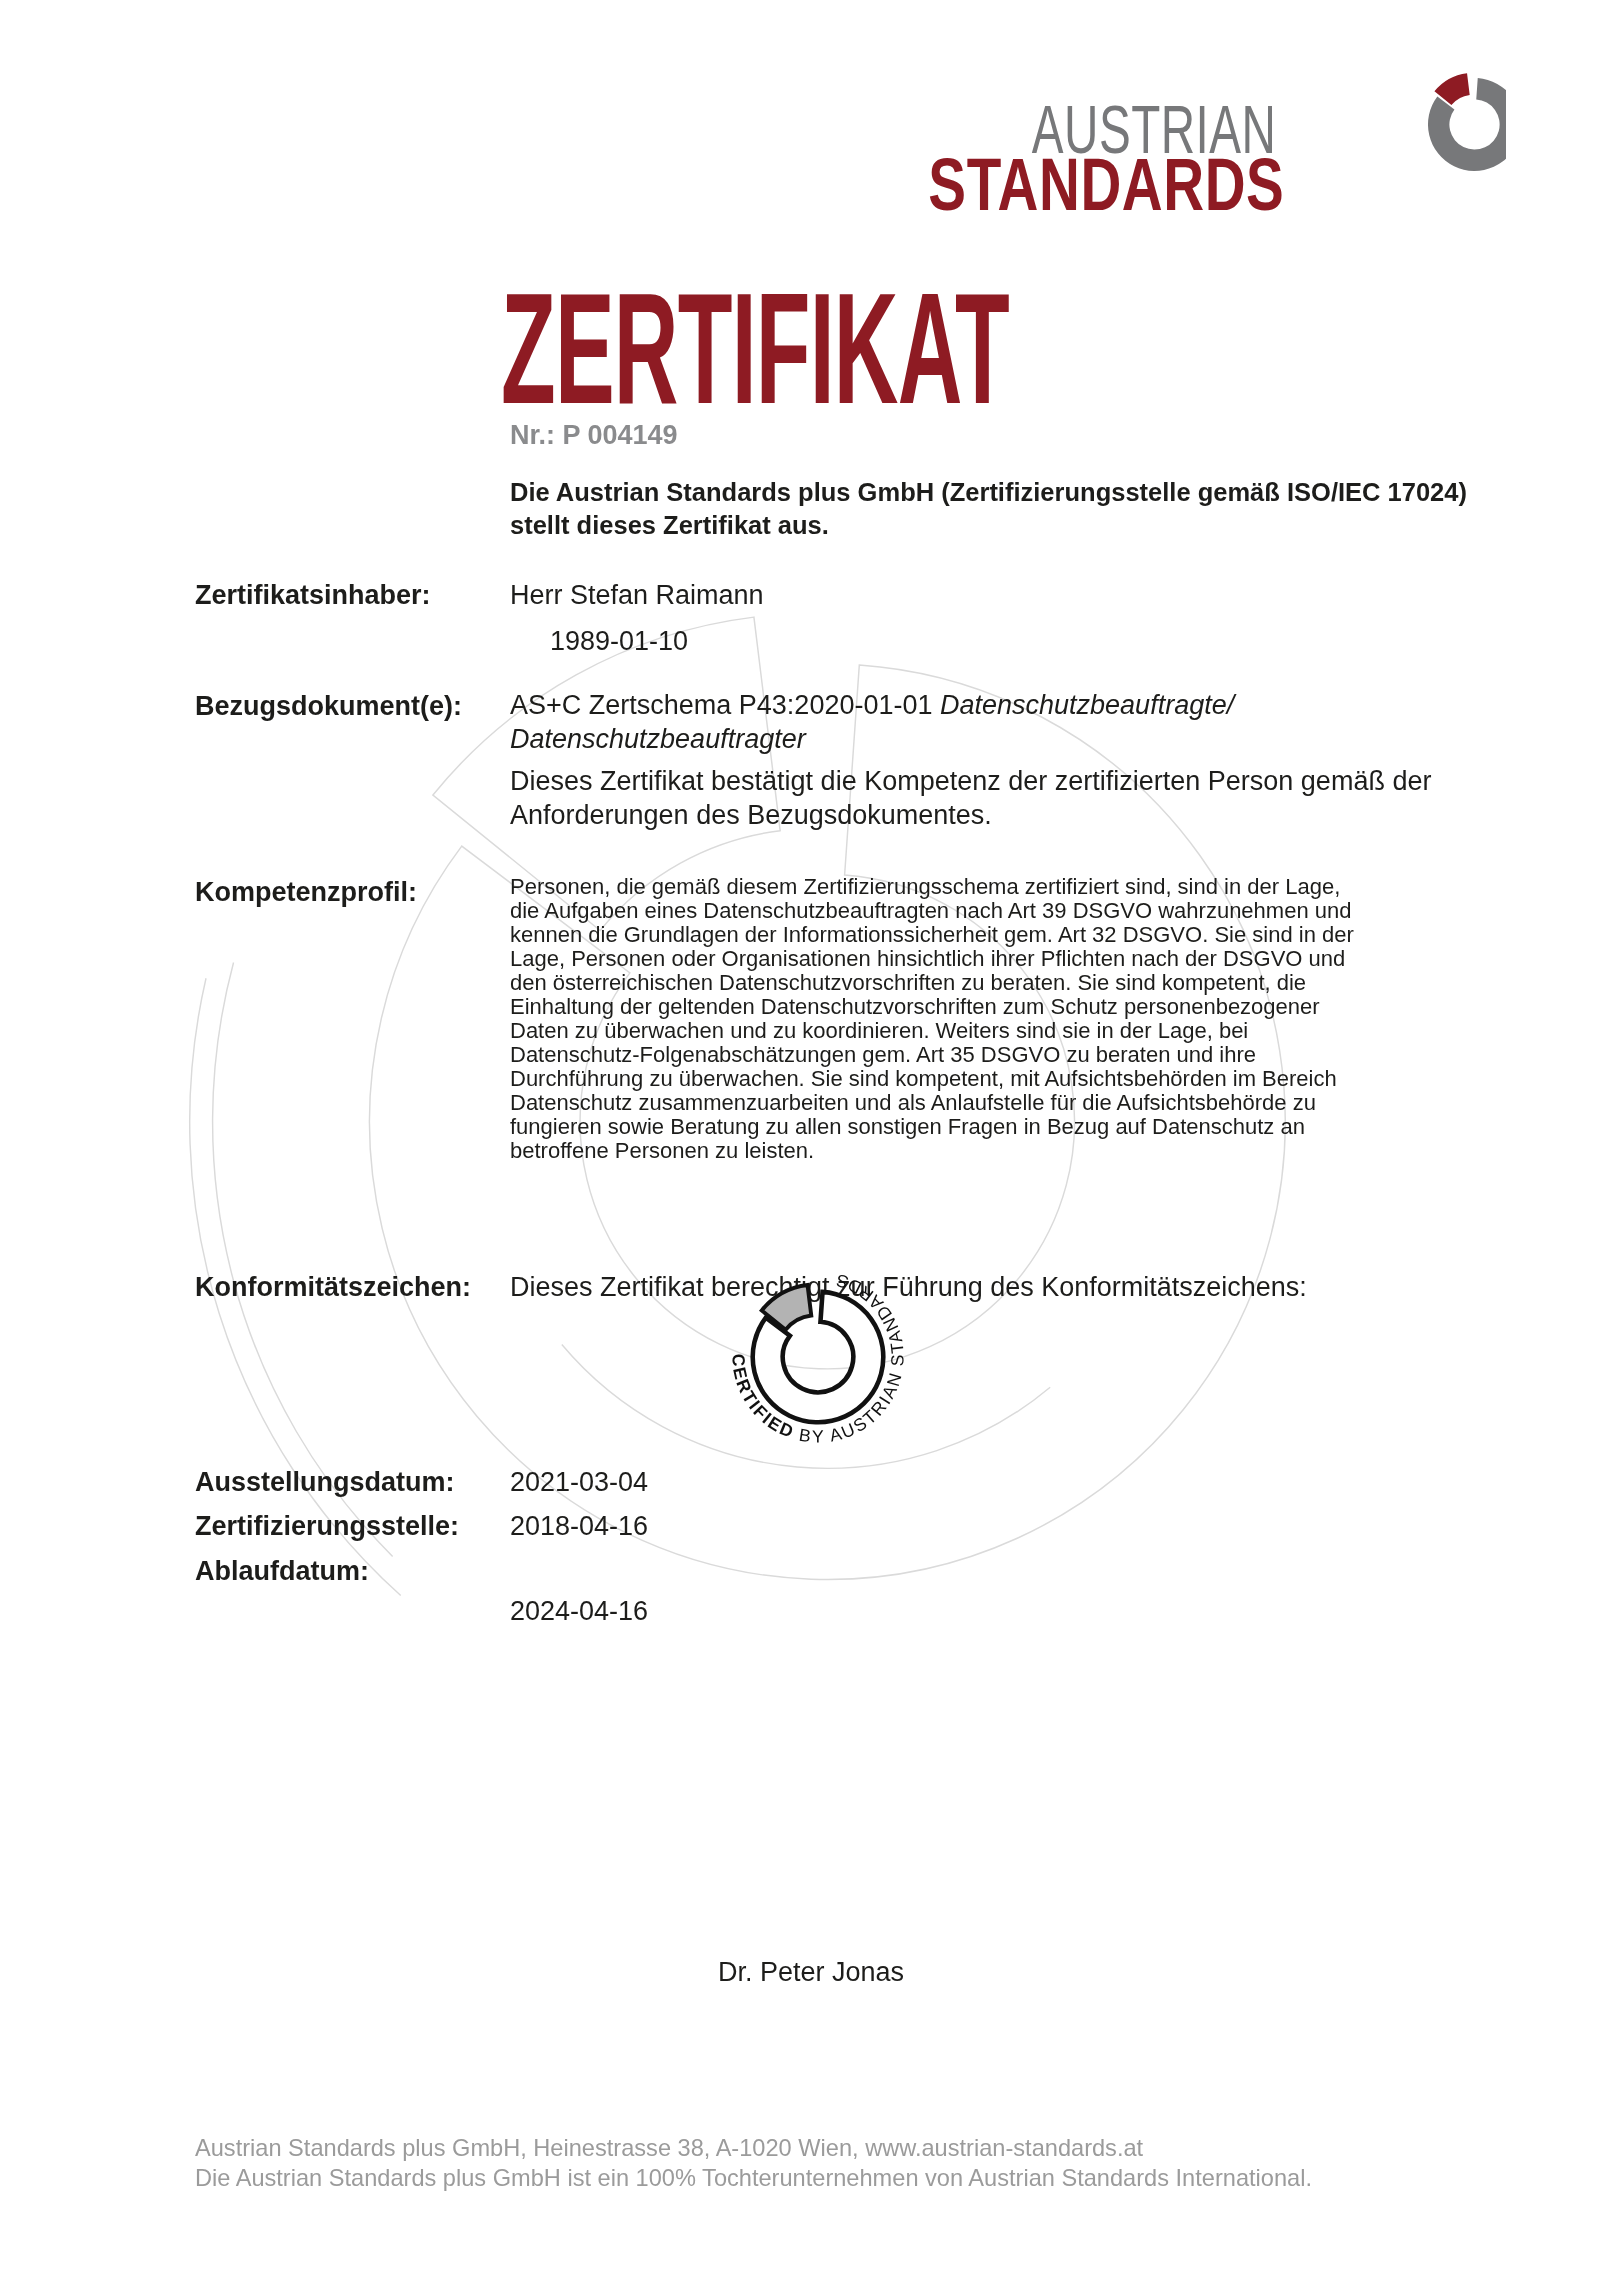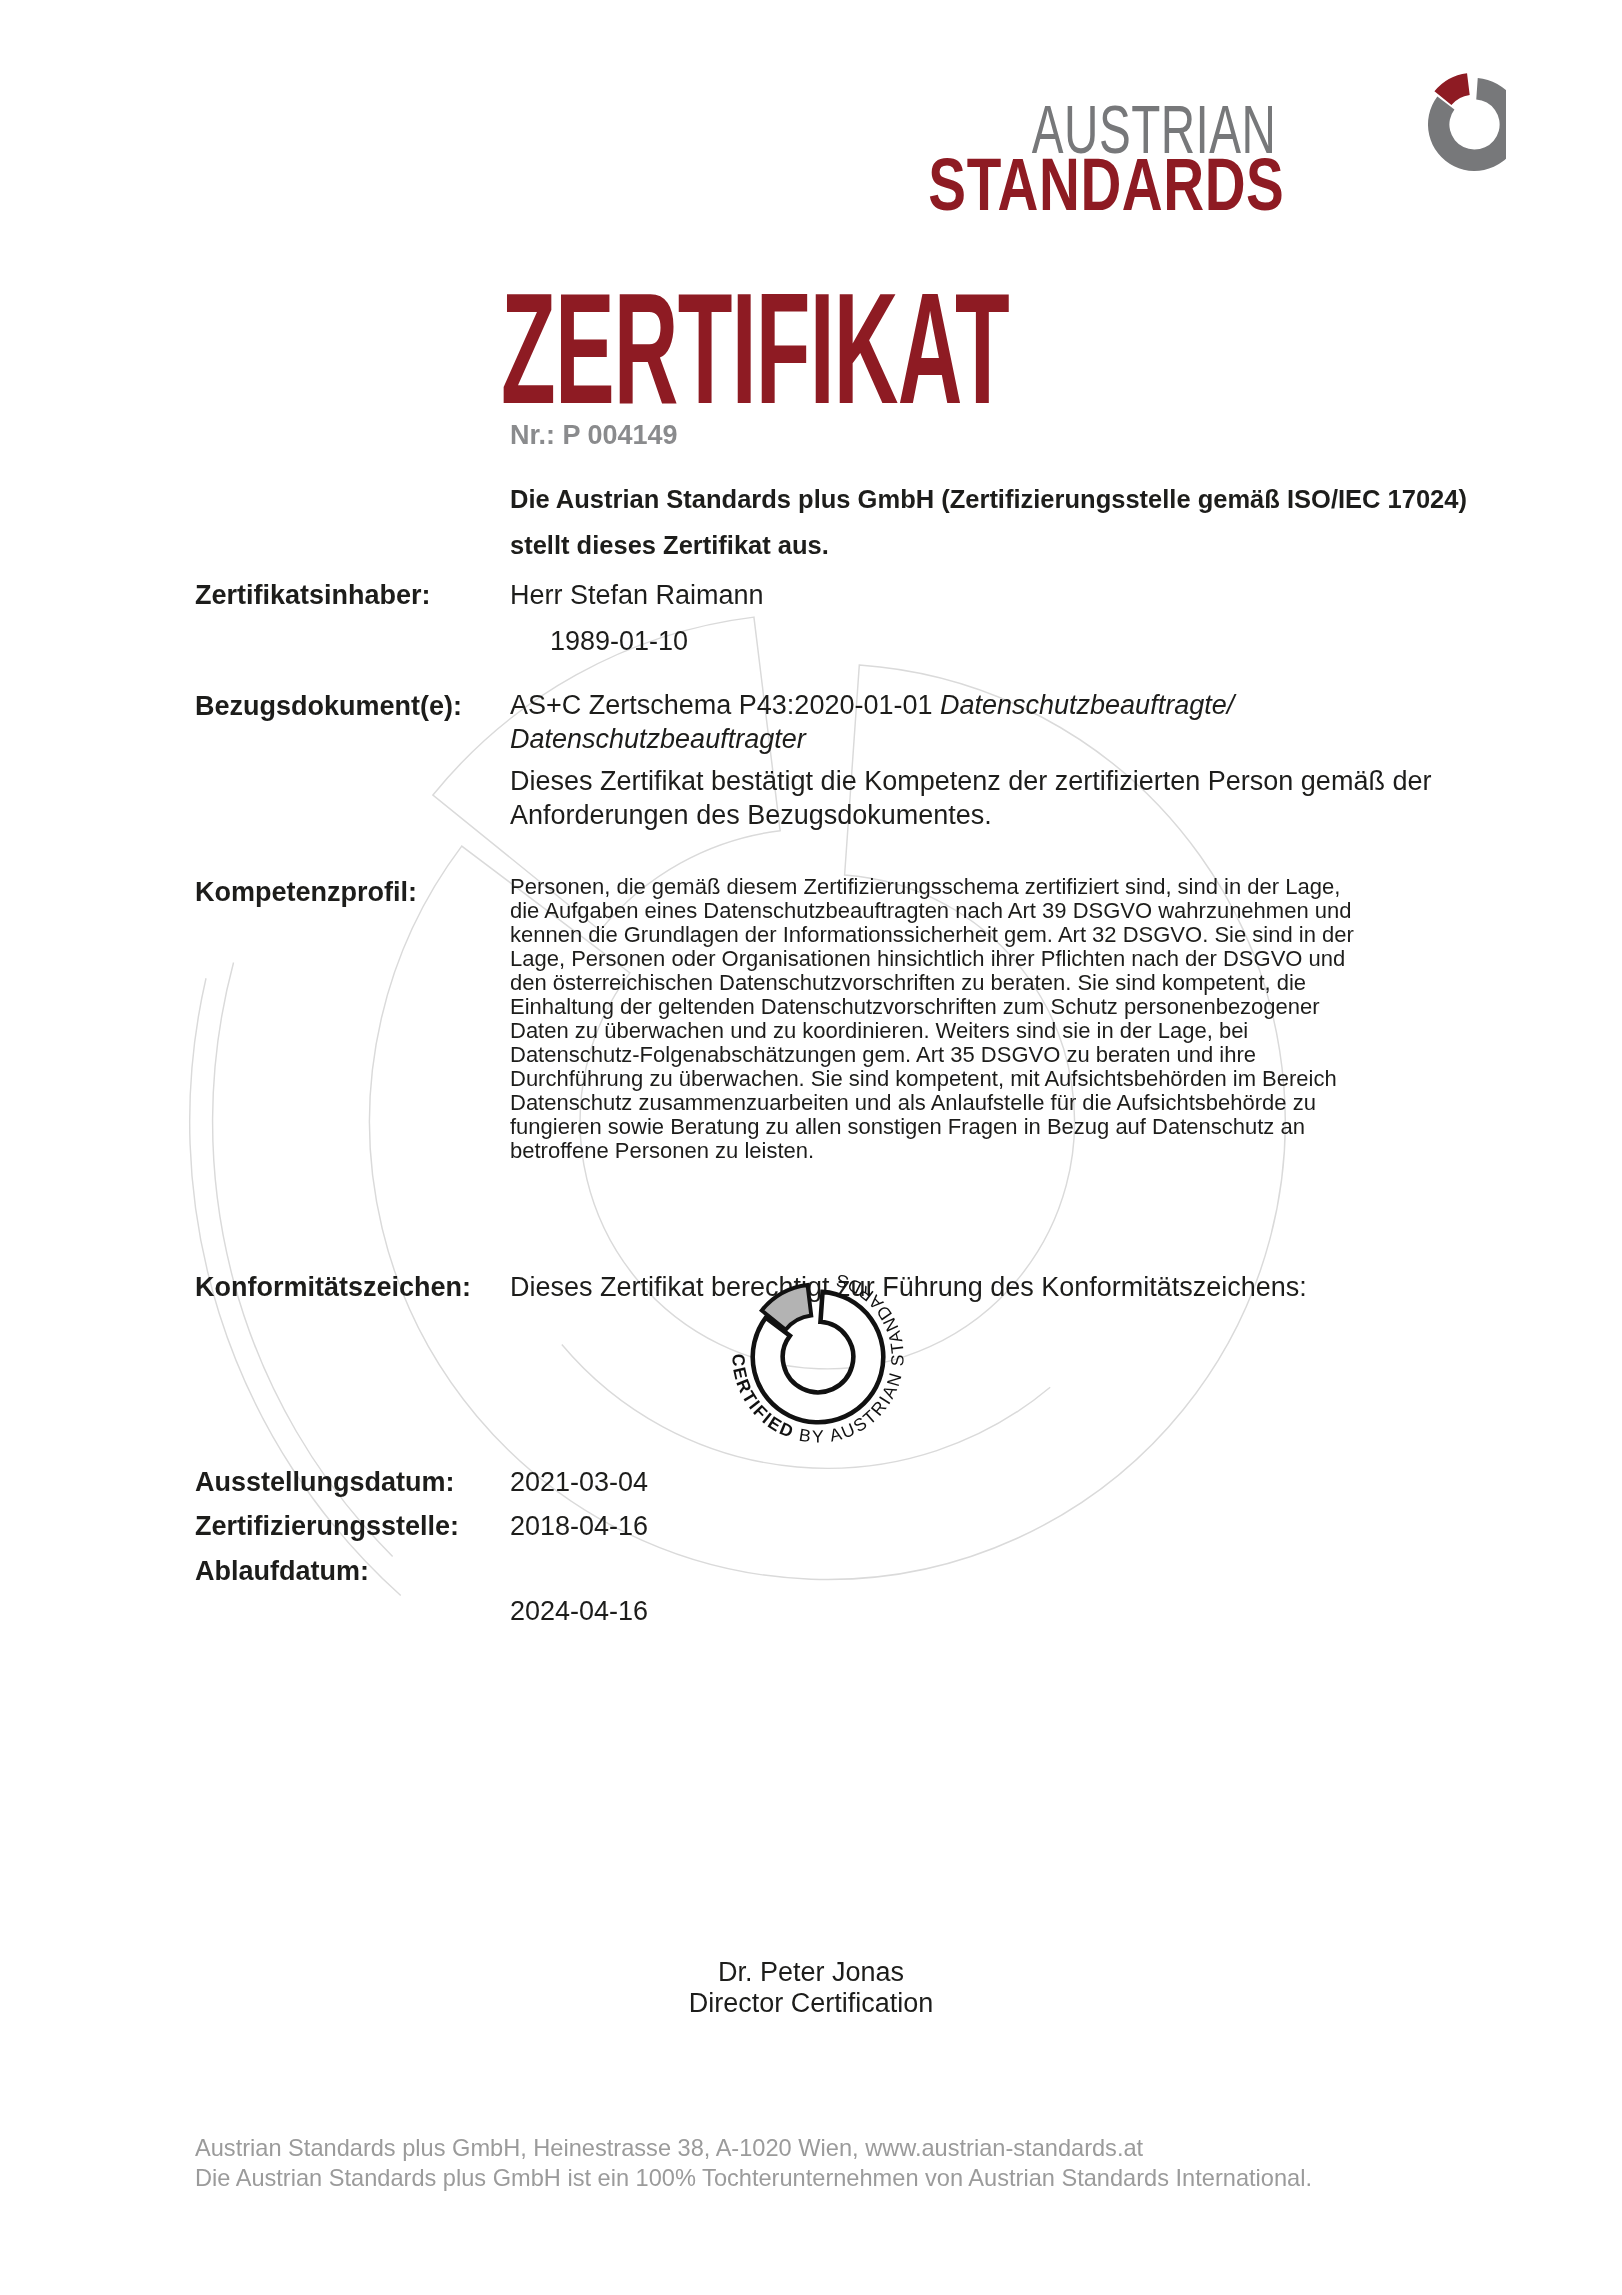--- a/index.html
+++ b/index.html
@@ -14,21 +14,21 @@
   .italic{font-style:italic;}
   
   .watermark{position:absolute;left:0;top:0;}
   .wm{stroke:#dadada;fill:none;}
   
   .logo-line1{font-size:68px;line-height:1;color:#77787a;transform:scaleX(0.70);transform-origin:100% 0;letter-spacing:0.7px;}
   .logo-line2{font-size:74px;line-height:1;font-weight:bold;color:#8e1b23;transform:scaleX(0.765);transform-origin:100% 0;letter-spacing:0.7px;}
   
   .title{font-size:157px;line-height:1;font-weight:bold;color:#8e1b23;transform:scaleX(0.57);transform-origin:0 0;letter-spacing:-1.3px;}
   .nr{font-size:27px;font-weight:bold;color:#8a8b8d;}
-  .intro{font-size:25.5px;font-weight:bold;line-height:46px;}
+  .intro{font-size:25.5px;font-weight:bold;line-height:33px;}
   .refline{font-size:27px;line-height:34px;}
   .note{font-size:27px;line-height:34px;}
   .comp{font-size:22px;line-height:24px;}
   .center{width:1622px;text-align:center;font-size:27px;line-height:31px;}
   .footer{font-size:23.6px;color:#9b9b9b;line-height:30px;}
   
   .seal-ring{fill:#ffffff;stroke:#111111;stroke-width:7;}
   .seal-wedge{fill:#b3b3b3;stroke:#111111;stroke-width:6;}
   .seal-text{font-family:"Liberation Sans",sans-serif;font-size:27px;letter-spacing:3px;fill:#111111;}
   .icon-ring{fill:#77787a;}
@@ -113,19 +113,18 @@
   <div class="abs label" style="left:195px;top:1467px;">Ausstellungsdatum:</div>
   <div class="abs value" style="left:510px;top:1467px;">2021-03-04</div>
 
   <div class="abs label" style="left:195px;top:1511px;">Zertifizierungsstelle:</div>
   <div class="abs value" style="left:510px;top:1511px;">2018-04-16</div>
 
   <div class="abs label" style="left:195px;top:1556px;">Ablaufdatum:</div>
   <div class="abs value" style="left:510px;top:1556px;margin-top:40px;">2024-04-16</div>
 
   <div class="abs center" style="left:0;top:1957px;">Dr. Peter Jonas</div>
-  <div class="abs center" style="left:0;top:1988px;">Director Certification</div>
 
   <div class="abs footer" style="left:195px;top:2133px;">Austrian Standards plus GmbH, Heinestrasse 38, A-1020 Wien, www.austrian-standards.at</div>
   <div class="abs footer" style="left:195px;top:2163px;">Die Austrian Standards plus GmbH ist ein 100% Tochterunternehmen von Austrian Standards International.</div>
 
 </div>
 
 
 </body></html>

